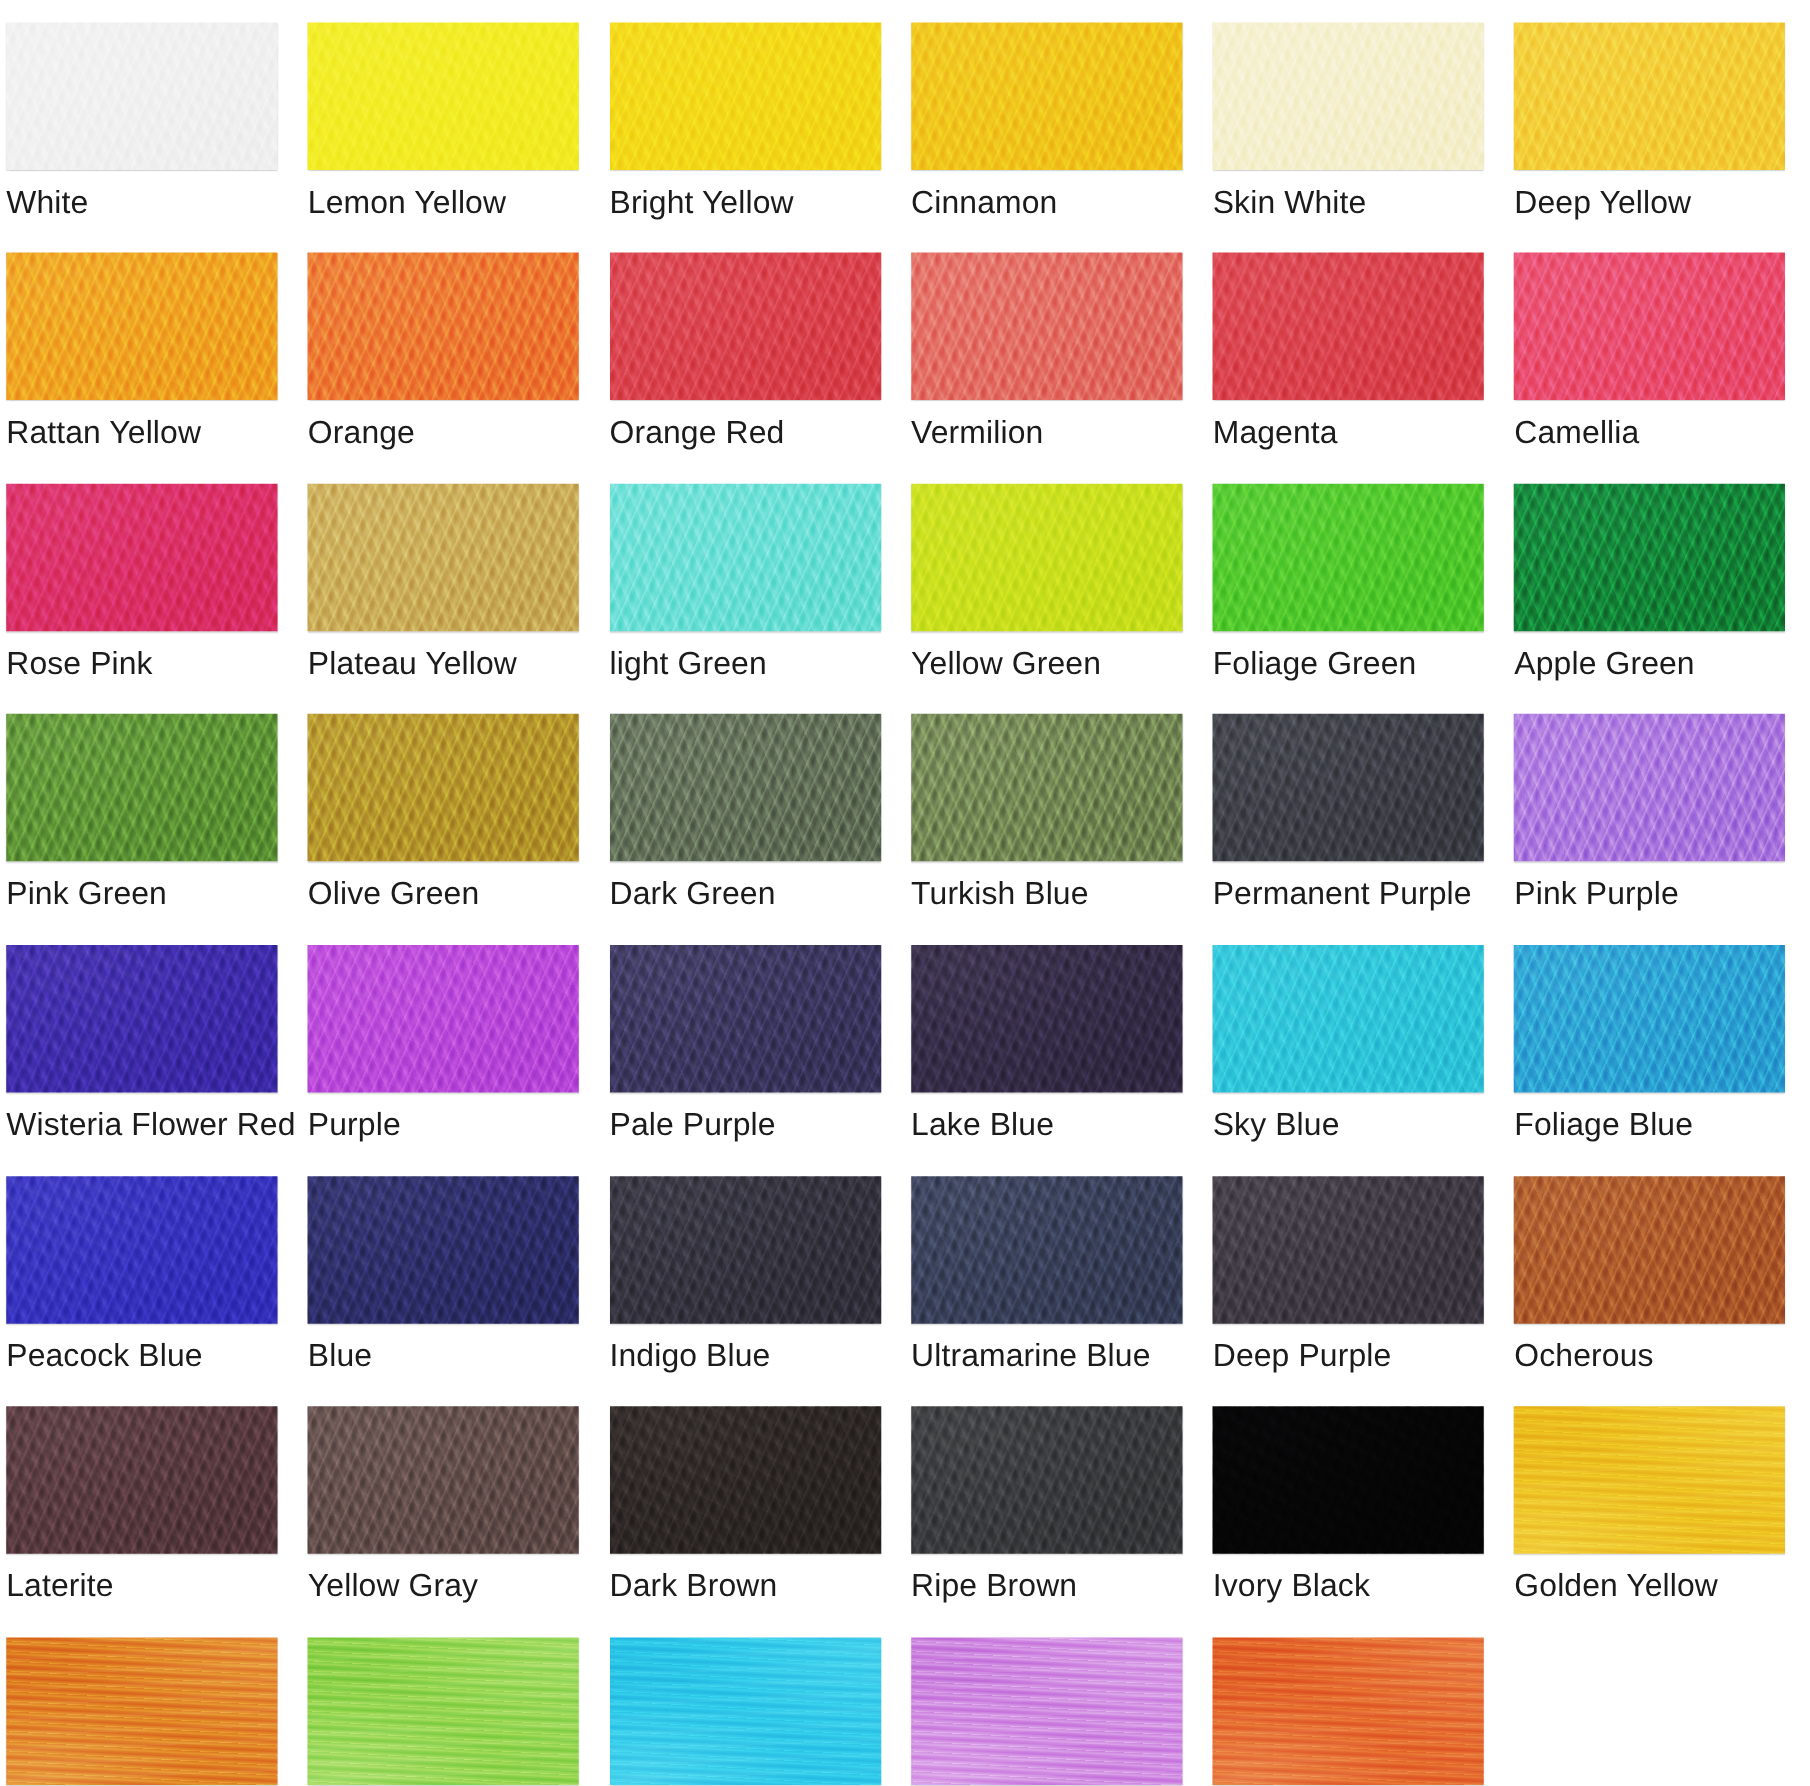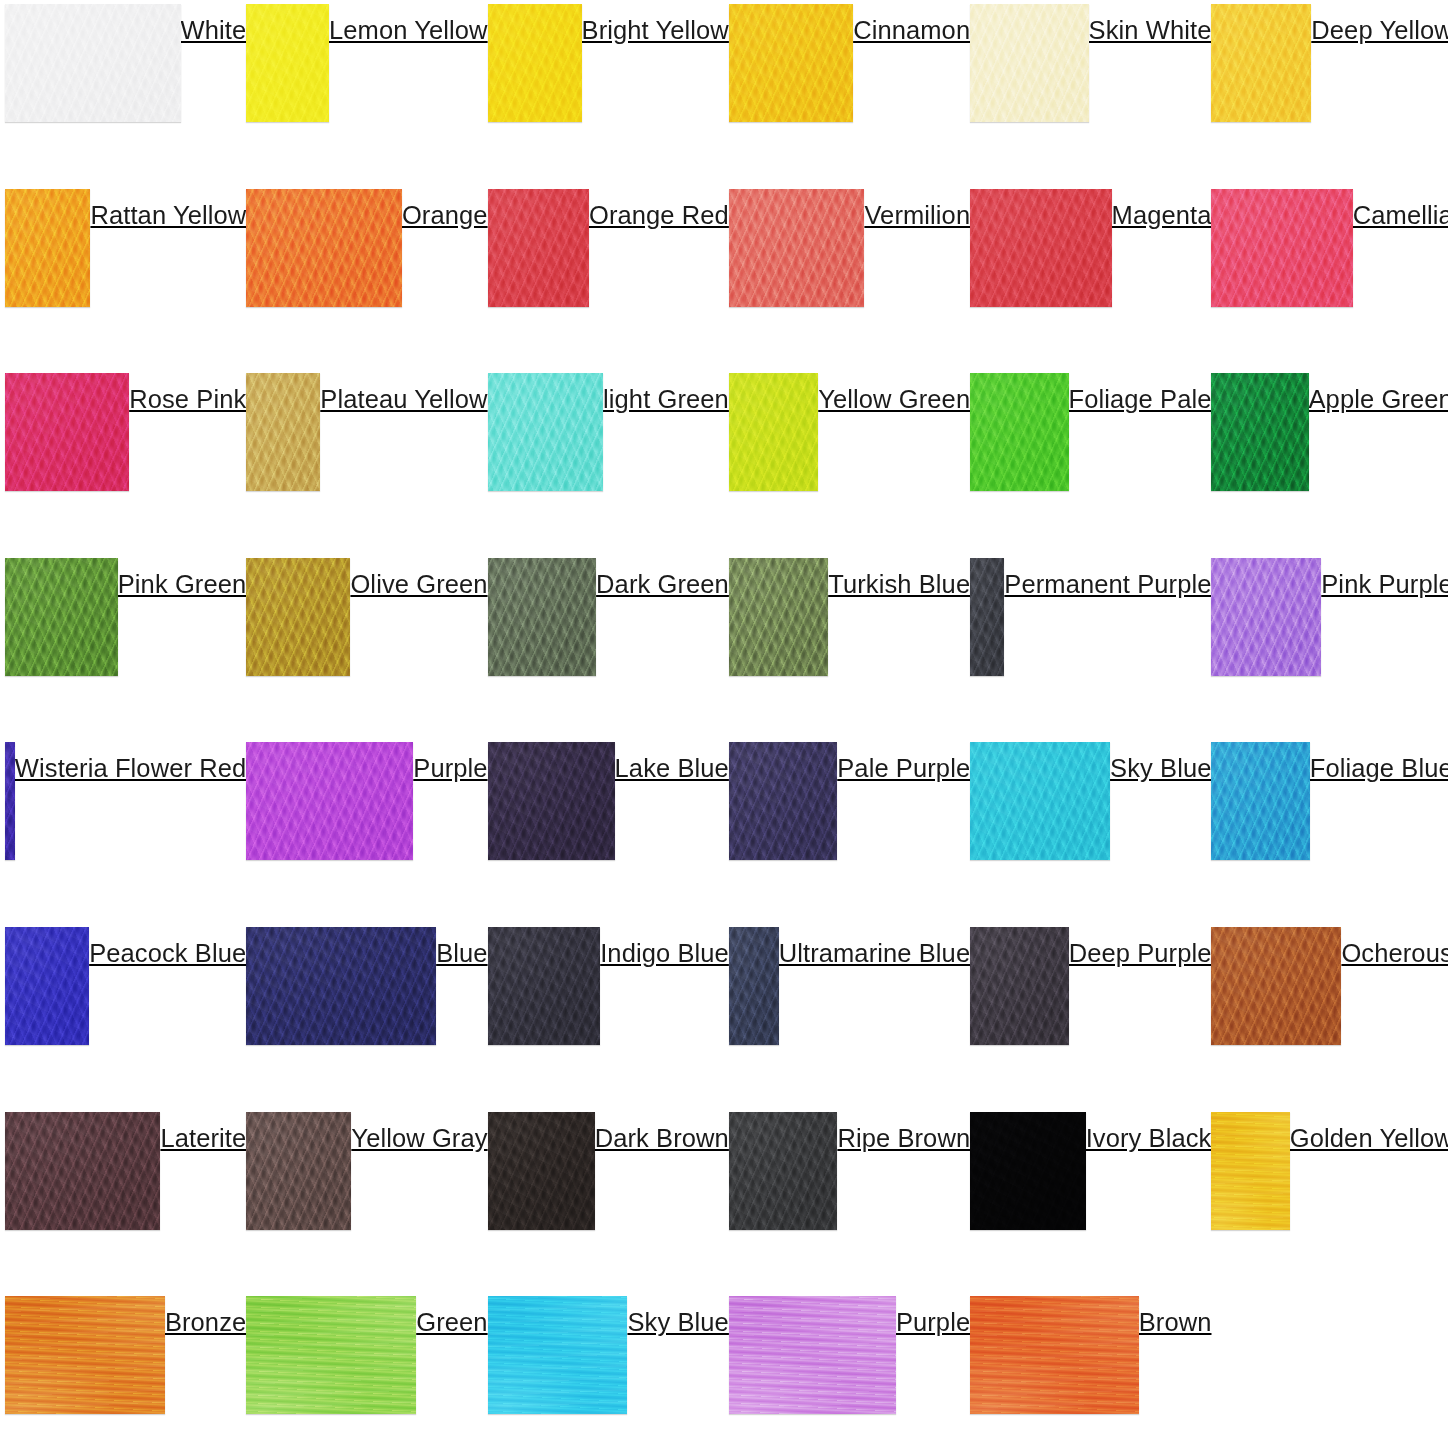--- a/index.html
+++ b/index.html
@@ -19,24 +19,23 @@
     grid-template-columns: repeat(6, 241.3px);
     grid-template-rows: repeat(8, 184.6px);
     width: 1448px;
     height: 1429px;
     box-sizing: border-box;
     padding: 4px 0 0 5px;
   }
 
   .swatch-cell {
     display: flex;
-    flex-direction: row;
+    flex-direction: column;
     align-items: flex-start;
     justify-content: center;
-    text-decoration: underline;
   }
 
   .swatch-chip {
     position: relative;
     width: 217px;
     height: 118px;
     overflow: hidden;
     box-shadow: 0 1px 1px rgba(0,0,0,0.16);
   }
 
@@ -188,21 +187,21 @@
     <div class="swatch-cell">
       <div class="swatch-chip tex-paper" style="background-color: rgb(102, 222, 212);"></div>
       <div class="swatch-label">light Green</div>
     </div>
     <div class="swatch-cell">
       <div class="swatch-chip tex-paper" style="background-color: rgb(199, 222, 28);"></div>
       <div class="swatch-label">Yellow Green</div>
     </div>
     <div class="swatch-cell">
       <div class="swatch-chip tex-paper" style="background-color: rgb(77, 198, 43);"></div>
-      <div class="swatch-label">Foliage Pale</div>
+      <div class="swatch-label">Foliage Green</div>
     </div>
     <div class="swatch-cell">
       <div class="swatch-chip tex-paper" style="background-color: rgb(19, 126, 54);"></div>
       <div class="swatch-label">Apple Green</div>
     </div>
     <div class="swatch-cell">
       <div class="swatch-chip tex-paper" style="background-color: rgb(90, 142, 52);"></div>
       <div class="swatch-label">Pink Green</div>
     </div>
     <div class="swatch-cell">
@@ -227,28 +226,28 @@
     </div>
     <div class="swatch-cell">
       <div class="swatch-chip tex-paper" style="background-color: rgb(60, 42, 165);"></div>
       <div class="swatch-label">Wisteria Flower Red</div>
     </div>
     <div class="swatch-cell">
       <div class="swatch-chip tex-paper" style="background-color: rgb(182, 70, 216);"></div>
       <div class="swatch-label">Purple</div>
     </div>
     <div class="swatch-cell">
+      <div class="swatch-chip tex-paper" style="background-color: rgb(57, 52, 90);"></div>
+      <div class="swatch-label">Pale Purple</div>
+    </div>
+    <div class="swatch-cell">
       <div class="swatch-chip tex-paper" style="background-color: rgb(51, 42, 68);"></div>
       <div class="swatch-label">Lake Blue</div>
     </div>
     <div class="swatch-cell">
-      <div class="swatch-chip tex-paper" style="background-color: rgb(57, 52, 90);"></div>
-      <div class="swatch-label">Pale Purple</div>
-    </div>
-    <div class="swatch-cell">
       <div class="swatch-chip tex-paper" style="background-color: rgb(46, 194, 216);"></div>
       <div class="swatch-label">Sky Blue</div>
     </div>
     <div class="swatch-cell">
       <div class="swatch-chip tex-paper" style="background-color: rgb(43, 157, 209);"></div>
       <div class="swatch-label">Foliage Blue</div>
     </div>
     <div class="swatch-cell">
       <div class="swatch-chip tex-paper" style="background-color: rgb(52, 48, 186);"></div>
       <div class="swatch-label">Peacock Blue</div>

